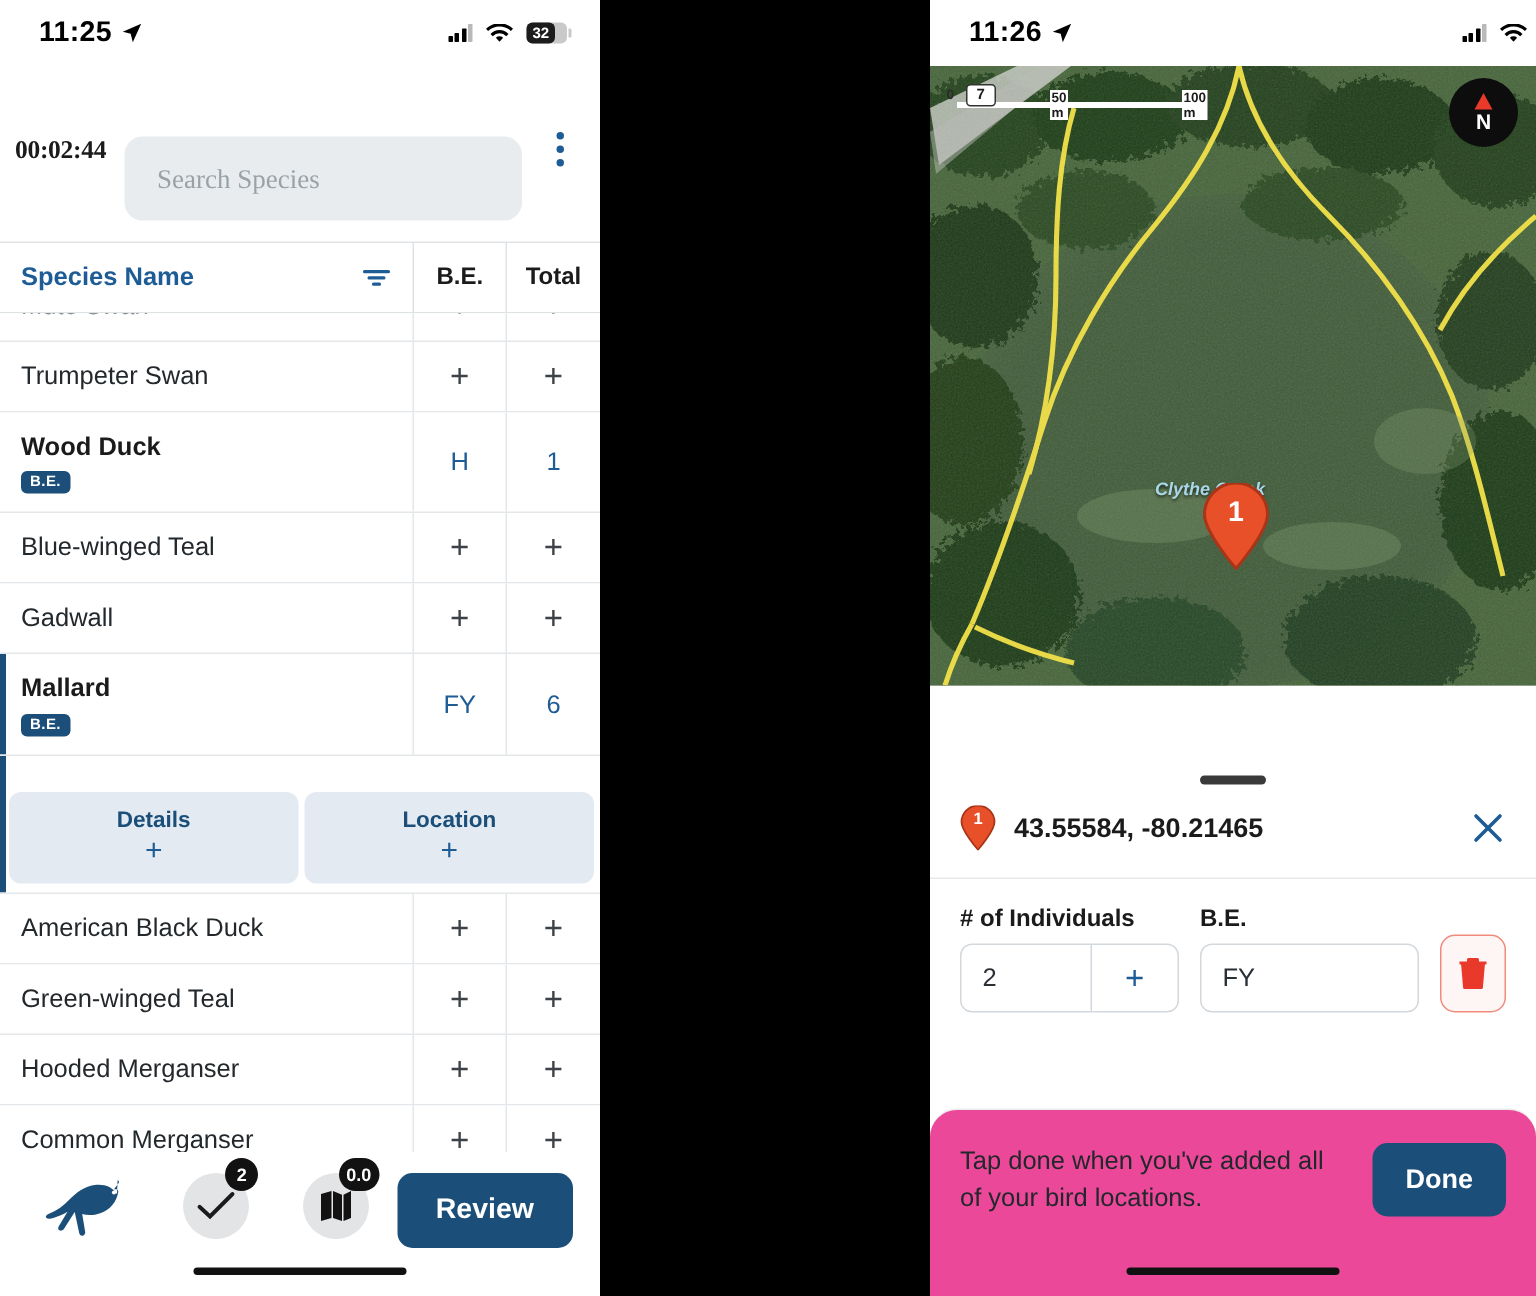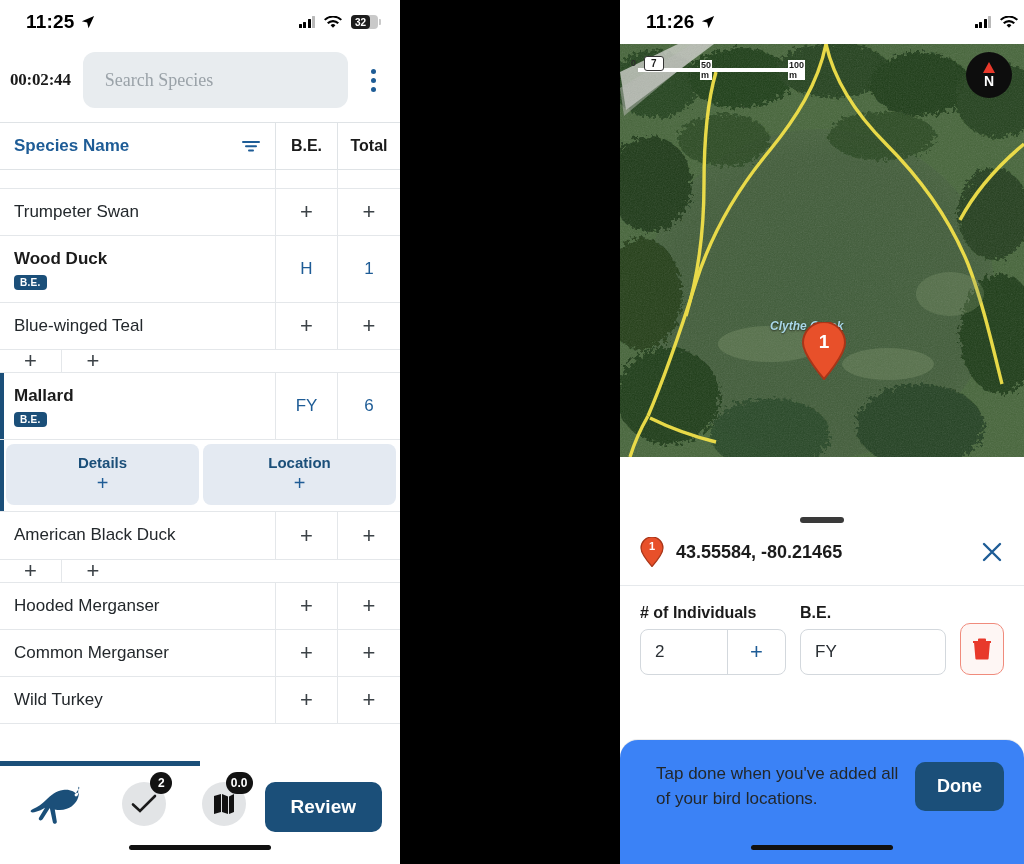--- a/index.html
+++ b/index.html
@@ -35,21 +35,21 @@
   .batt-fill { position: absolute; left:0; top:0; bottom:0; width: 19px; background:#1c1c1c; border-radius:4px;
     color:#fff; font-size:10px; font-weight:700; display:flex; align-items:center; justify-content:center; }
   .batt-tip { position:absolute; right:-3px; top:4px; width:2px; height:6px; background:#c9c9c9; border-radius:0 1px 1px 0;}
 
   
   .search-row { display:flex; align-items:center; gap:12px; padding: 8px 14px 14px 10px; background:#fff;font-family:Liberation Serif, serif; }
   .timer { font-size: 17px; font-weight: 600; color:#1b1b1b; white-space:nowrap; letter-spacing:-.2px; }
   .search-box {
     flex:1; height: 56px; background:#e8ecef; border-radius: 12px;
     display:flex; align-items:center; padding: 16px 22px;
-    font-size: 18px; color:#9aa2a8;
+    font-size: 18px; color:#9aa2a8;margin-top:39px;
   }
   .kebab { width: 26px; display:flex; flex-direction:column; align-items:center; gap:4px; padding: 4px 0; }
   .kebab span { width:5px; height:5px; border-radius:50%; background:#1e5c96; display:block; }
 
   
   .thead { display:flex; border-top:1px solid #dfe3e6; border-bottom:1px solid #dfe3e6; background:#fff; height:48px; }
   .th-name { flex:1; display:flex; align-items:center; justify-content:space-between; padding:0 14px 0 14px;
     border-right:1px solid #dfe3e6; }
   .th-name b { font-size:17px; color:#1e5c96; font-weight:700; }
   .th-be, .th-total { width:62px; display:flex; align-items:center; justify-content:center;
@@ -69,21 +69,21 @@
     padding: 2px 6px; border-radius:4px; letter-spacing:.3px; }
   .cell-be, .cell-total { width:62px; display:flex; align-items:center; justify-content:center;
     font-size:19px; color:#3c4247; }
   .cell-be { border-right:1px solid #e4e7ea; }
   .val-blue { color:#1e5c96; font-size:17px; }
   .plus { font-size:22px; color:#3c4247; font-weight:400; line-height:1; }
 
   .expand-row { display:flex; gap:4px; padding:4px 4px 6px 6px; background:#fff;
     box-shadow: inset 4px 0 0 0 #1b4f79; border-bottom:1px solid #e4e7ea; }
   .exp-btn { flex:1; background:#e4eaf2; border-radius:8px; padding:10px 0 12px;
-    display:flex; flex-direction:column; align-items:center; gap:2px; }
+    display:flex; flex-direction:column; align-items:center; gap:2px;margin-top:20px; }
   .exp-btn .lbl { font-size:15px; font-weight:700; color:#1b4f79; }
   .exp-btn .pl { font-size:20px; color:#1e5c96; line-height:1; }
 
   .scroll-ind { position:absolute; left:0; bottom:0; width:200px; height:5px; background:#1b4f79; }
 
   
   .botnav { position:absolute; left:0; bottom:0; width:400px; height:96px; background:#fff;
     display:flex; align-items:flex-start; padding: 14px 18px 0 18px; gap:0; }
   .nav-bird { width:86px; height:54px; }
   .nav-circ { width:44px; height:44px; border-radius:50%; background:#e2e4e6;
@@ -143,22 +143,22 @@
   .flabel { font-size:16px; font-weight:700; color:#1b1b1b; }
   .stepper { display:flex; height:46px; border:1px solid #d3d8dd; border-radius:8px; overflow:hidden; width:146px; }
   .stepper .val { flex:1; display:flex; align-items:center; padding-left:14px; font-size:17px; color:#2a2f34; }
   .stepper .inc { width:58px; border-left:1px solid #d3d8dd; display:flex; align-items:center;
     justify-content:center; font-size:22px; color:#1e5c96; }
   .befield { width:146px; height:46px; border:1px solid #d3d8dd; border-radius:8px;
     display:flex; align-items:center; padding-left:14px; font-size:17px; color:#2a2f34; }
   .trash-btn { width:54px; height:52px; border:1.5px solid #f08b7c; background:#fef6f4;
     border-radius:10px; display:flex; align-items:center; justify-content:center; }
 
-  .tipbar { position:absolute; left:0; bottom:0; width:404px; background:#3b82f6;
-    border-radius:18px 18px 0 0; padding: 22px 20px 0 36px; height:124px;
+  .tipbar { position:absolute; left:0; bottom:0; width:404px; background:#ec4899;
+    border-radius:18px 18px 0 0; padding: 22px 20px 0 20px; height:124px;
     display:flex; align-items:flex-start; gap:14px; box-shadow:0 -1px 0 #ececec; }
   .tiptext { font-size:17px; color:#22272b; line-height:1.45; max-width:248px; }
   .done-btn { margin-left:auto; background:#1b4f79; color:#fff; border-radius:10px;
     padding:14px 22px; font-size:18px; font-weight:700; }
 </style>
 </head>
 <body>
 
 <div class="stage">
 
@@ -254,20 +254,23 @@
               <span class="nm">Blue-winged Teal</span>
             </div>
             <div class="cell-be">
               <span class="plus">+</span>
             </div>
             <div class="cell-total">
               <span class="plus">+</span>
             </div>
           </div>
           <div class="row">
+            <div class="cell-name">
+              <span class="nm">Gadwall</span>
+            </div>
             <div class="cell-be">
               <span class="plus">+</span>
             </div>
             <div class="cell-total">
               <span class="plus">+</span>
             </div>
           </div>
           <div class="row row-bold row-sel">
             <div class="cell-name">
               <span class="nm">Mallard</span>
@@ -295,20 +298,23 @@
               <span class="nm">American Black Duck</span>
             </div>
             <div class="cell-be">
               <span class="plus">+</span>
             </div>
             <div class="cell-total">
               <span class="plus">+</span>
             </div>
           </div>
           <div class="row">
+            <div class="cell-name">
+              <span class="nm">Green-winged Teal</span>
+            </div>
             <div class="cell-be">
               <span class="plus">+</span>
             </div>
             <div class="cell-total">
               <span class="plus">+</span>
             </div>
           </div>
           <div class="row">
             <div class="cell-name">
               <span class="nm">Hooded Merganser</span>

